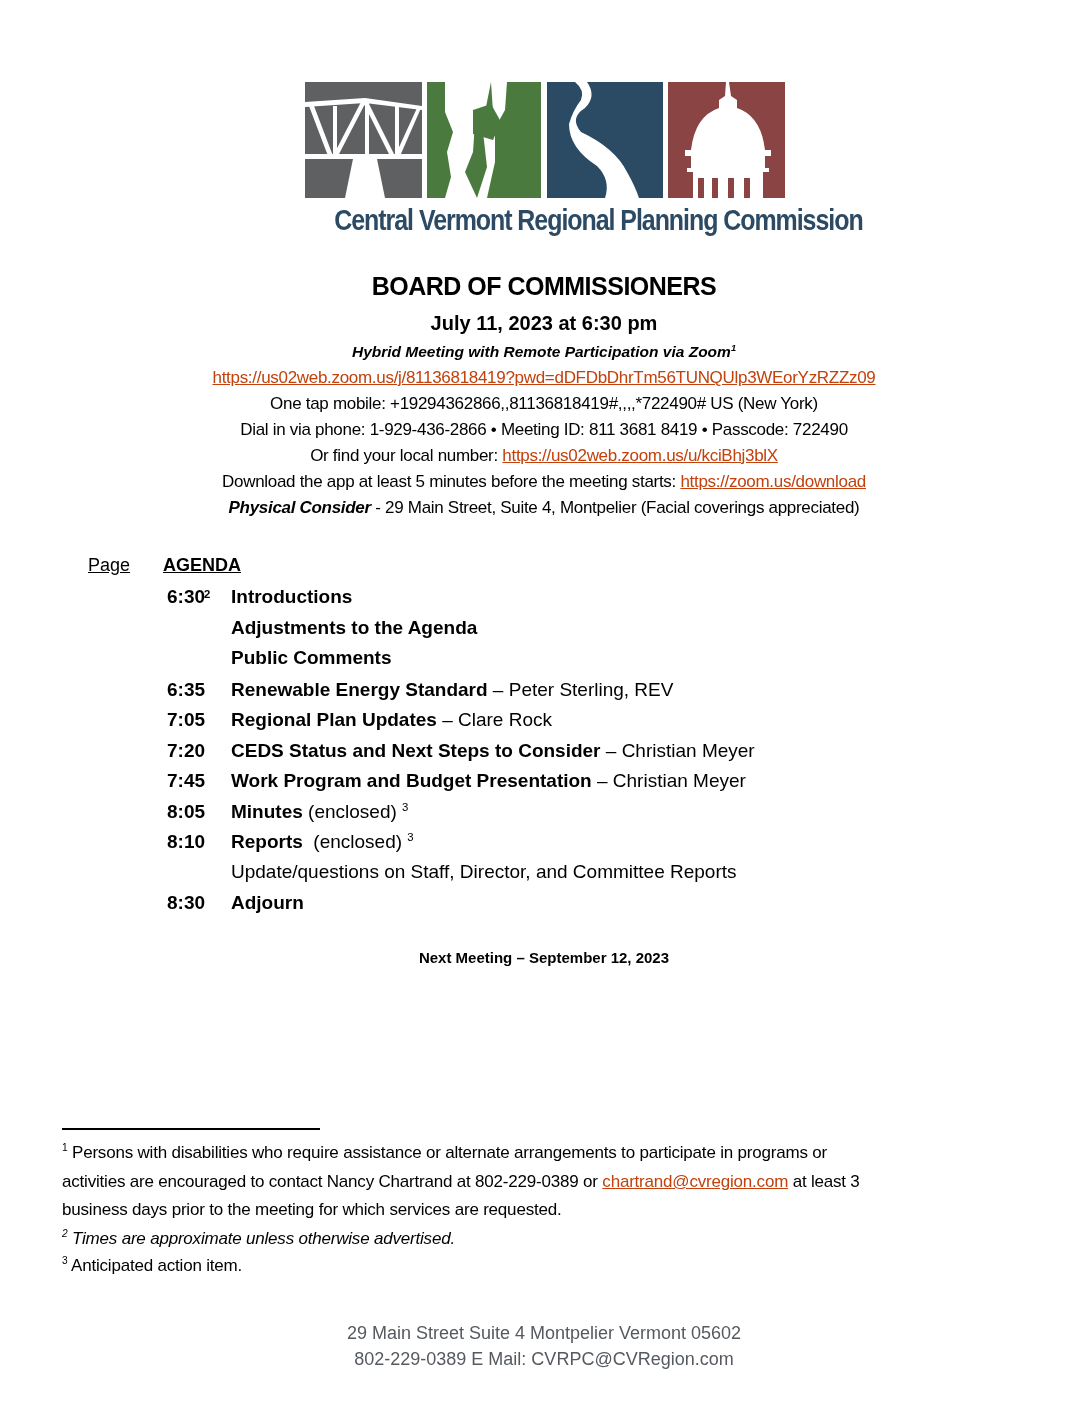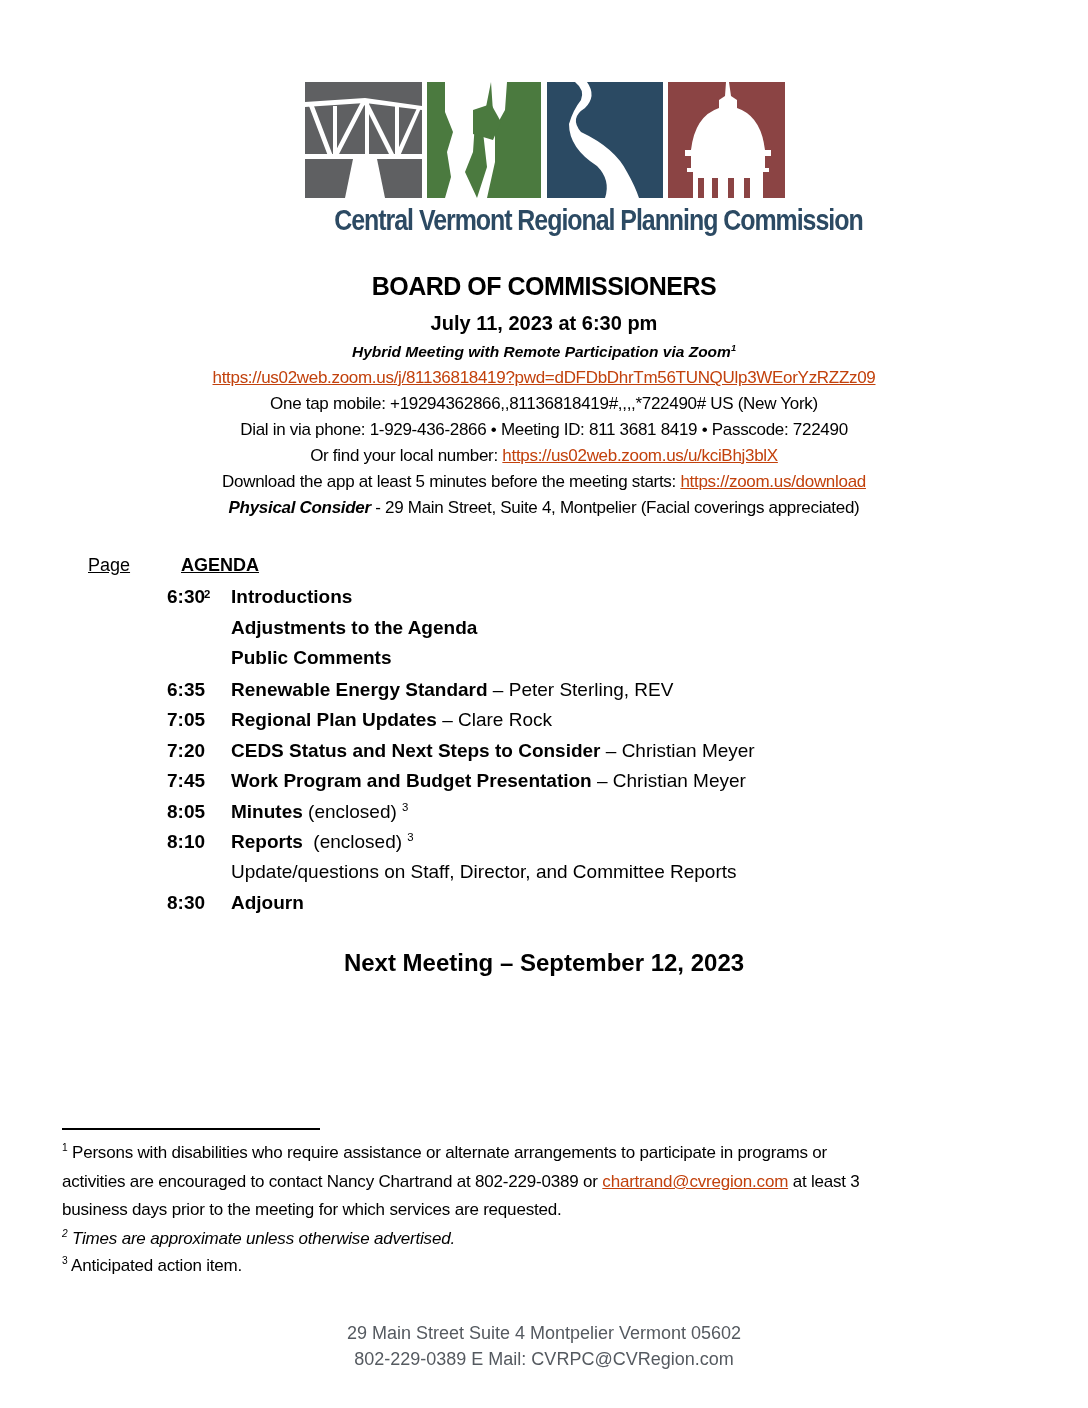--- a/index.html
+++ b/index.html
@@ -12,26 +12,26 @@
                font-size:29px; color:#2c4a63; letter-spacing:-1.2px; transform:scaleX(0.86); transform-origin:center; white-space:nowrap; }
   .center { left:0; width:1088px; text-align:center; white-space:nowrap; }
   .title { top:272px; font-size:25px; font-weight:bold; letter-spacing:-0.5px; }
   .date { top:312px; font-size:20px; font-weight:bold; }
   .hybrid { top:343px; font-size:15.5px; font-weight:bold; font-style:italic; }
   .line { font-size:17px; letter-spacing:-0.3px; }
   a, .link { color:#c2410c; text-decoration:underline; }
   sup { font-size:0.6em; vertical-align:super; line-height:0; }
   .agenda-head { top:555px; font-size:18px; }
   .page-lbl { left:88px; text-decoration:underline; }
-  .agenda-lbl { left:163px; font-weight:bold; text-decoration:underline;margin-left:18px; }
+  .agenda-lbl { left:163px; font-weight:bold; text-decoration:underline; }
   .row { left:0; width:1088px; height:30px; font-size:19px; }
   .time { position:absolute; left:167px; font-weight:bold; }
   .item { position:absolute; left:231px; white-space:nowrap; }
   .b { font-weight:bold; }
-  .next { top:949px; font-size:24px; font-weight:bold; }
+  .next { top:949px; font-size:15px; font-weight:bold; }
   .rule { left:62px; top:1128px; width:258px; height:2px; background:#000; }
   .fn { left:62px; font-size:17px; letter-spacing:-0.2px; white-space:nowrap; }
   .footer { font-size:18px; color:#555a60; }
 </style>
 </head>
 <body>
 
 <svg class="abs logo" viewBox="0 0 480 116">
   <g>
     <rect id="p0" x="0" y="0" width="117" height="116" fill="#5f6062"></rect>

